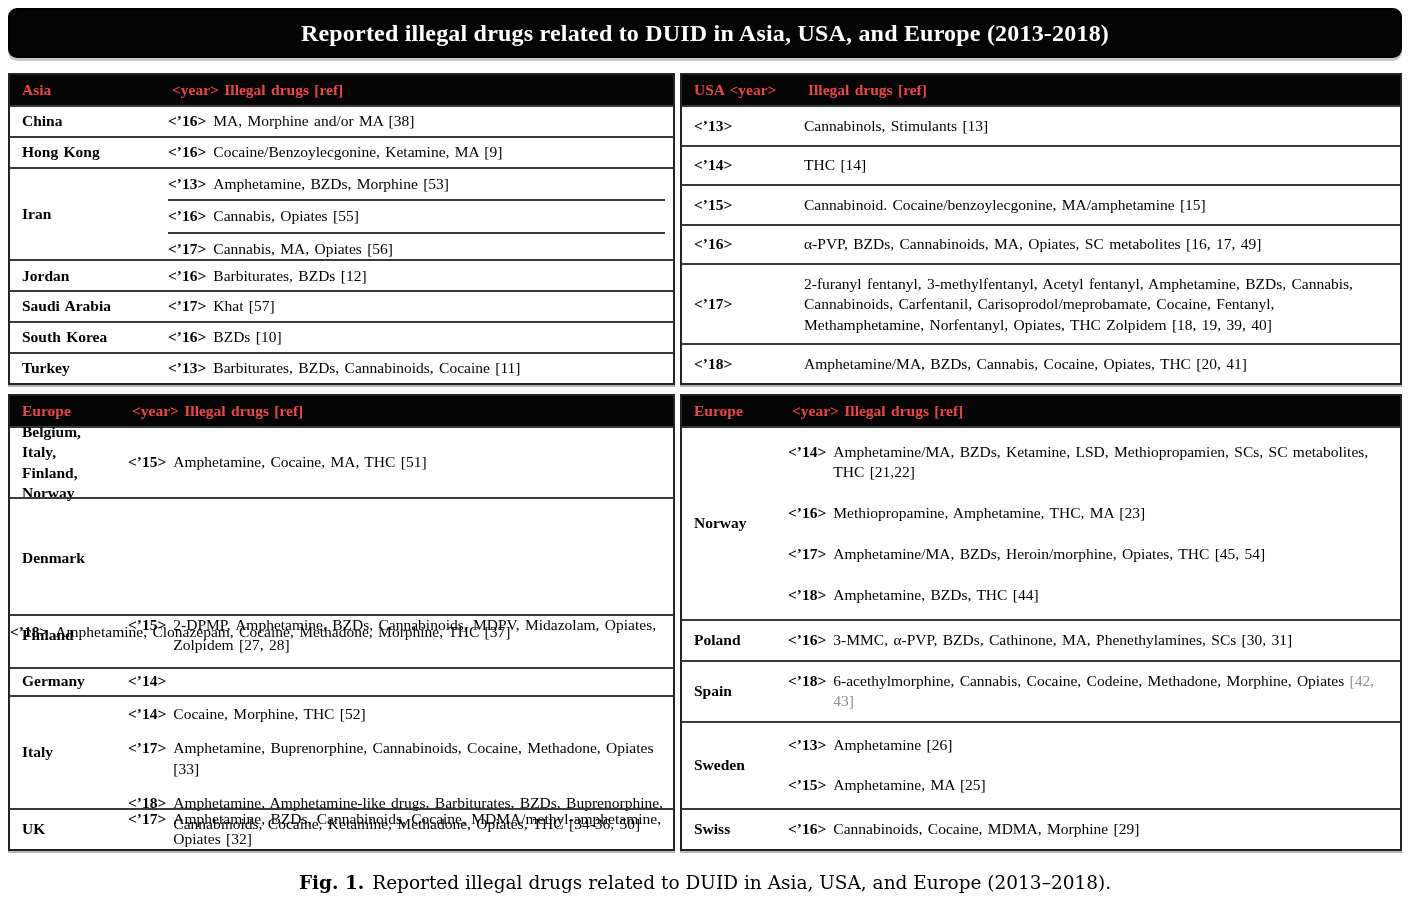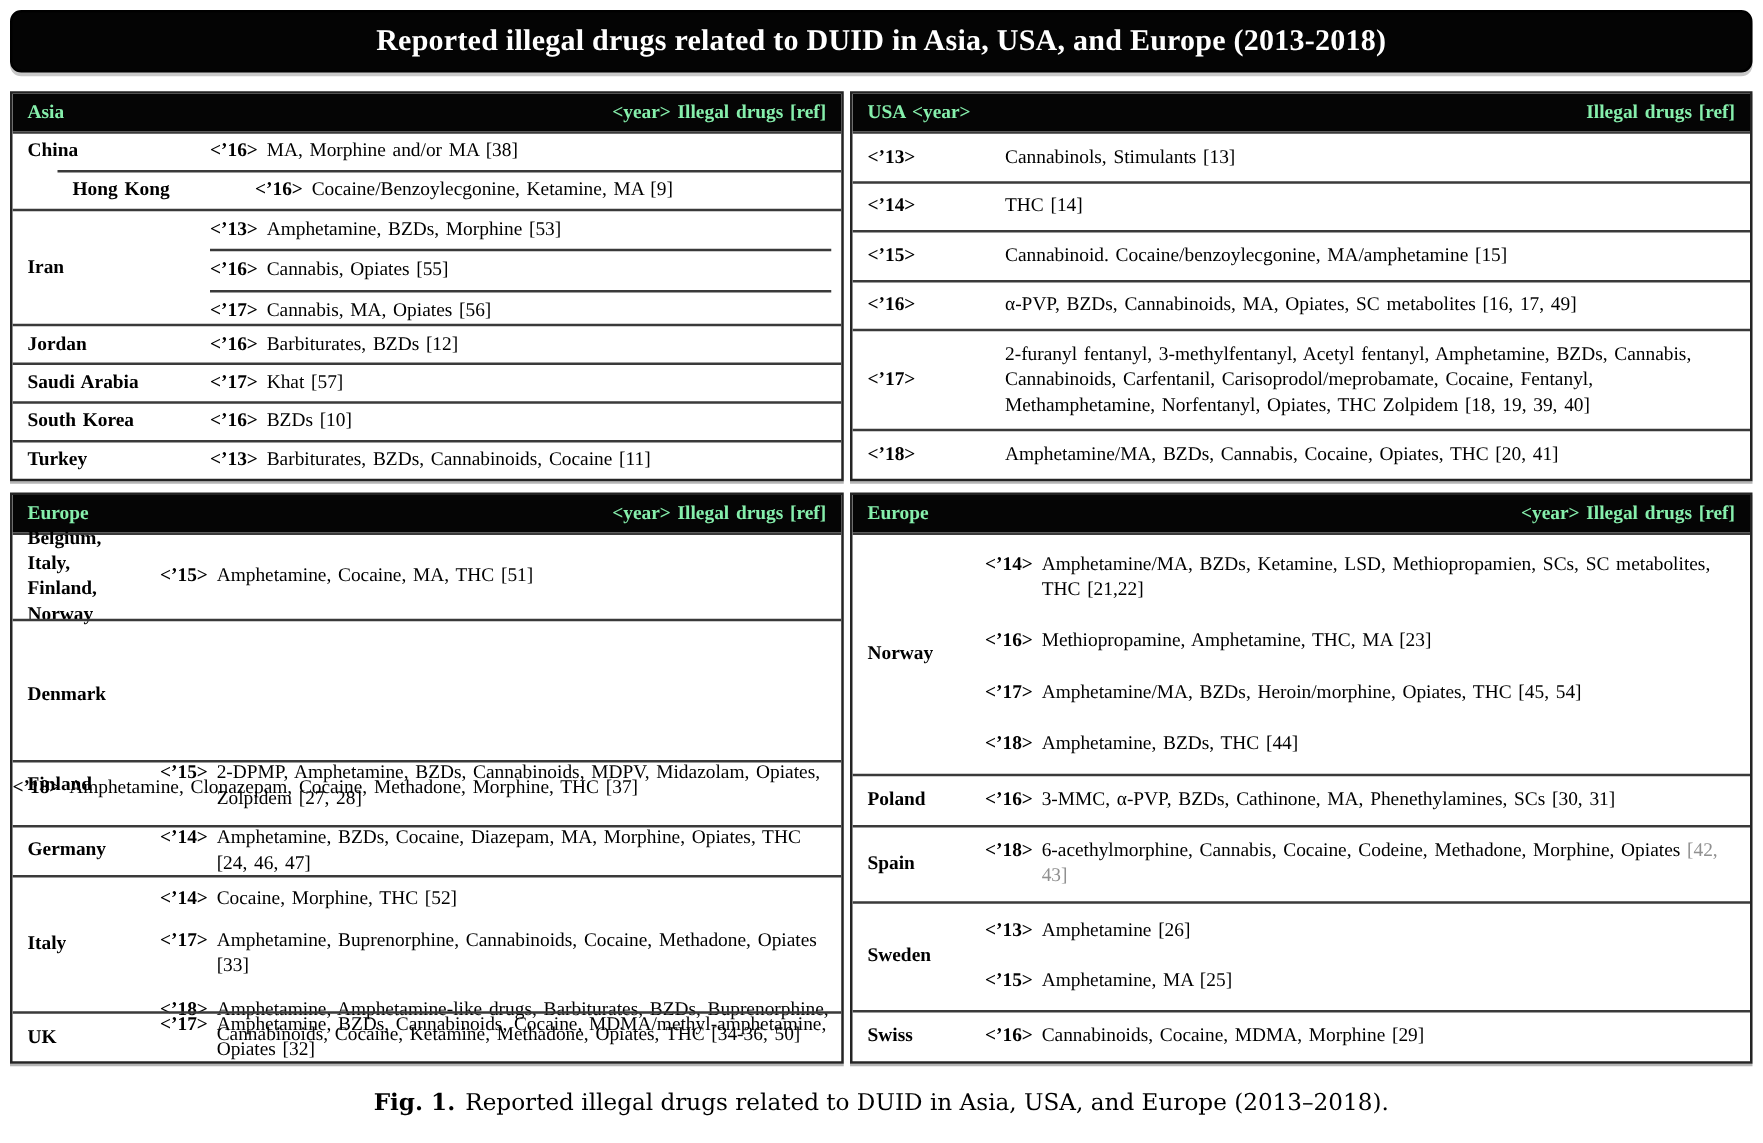--- a/index.html
+++ b/index.html
@@ -46,26 +46,26 @@
   .tbl.right { flex: 1 1 auto; }
 
   .tbl.asia      { --col: 158px; }
   .tbl.usa       { --col: 122px; }
   .tbl.eur-left  { --col: 118px; }
   .tbl.eur-right { --col: 106px; }
 
   .trow { display: flex; border-top: 2px solid #3a3a3a; flex: 1 1 auto; min-height: 28px; }
   .trow.thead {
     border-top: none;
-    background: #050505; color: #86efac;
+    background: #050505; color: #ef4444;
     flex: 0 0 30px; min-height: 30px;
     font-weight: bold;
   }
   .thead .cell.country { font-weight: bold; }
-  .thead .cell.entries { display: flex; align-items: flex-end; font-family: Liberation Serif, serif; }
+  .thead .cell.entries { display: flex; align-items: flex-start; font-family: Liberation Serif, serif; }
   .thead .head-cols { padding: 2px 4px; }
 
   .cell.country {
     flex: 0 0 var(--col);
     width: var(--col);
     font-weight: bold;
     padding: 4px 6px 4px 12px;
     display: flex; align-items: center;
     white-space: pre-line;
   }
@@ -117,21 +117,21 @@
       </div>
     <div class="trow" style="flex-grow: 1;">
           <div class="cell country">China</div>
           <div class="cell entries">
             <div class="entry">
               <span class="year">&lt;’16&gt;</span>
               <span class="drugs">MA, Morphine  and/or MA [38]</span>
             </div>
           </div>
         </div>
-        <div class="trow" style="flex-grow: 1; margin-left: 36px;">
+        <div class="trow" style="flex-grow: 1;">
           <div class="cell country">Hong Kong</div>
           <div class="cell entries">
             <div class="entry">
               <span class="year">&lt;’16&gt;</span>
               <span class="drugs">Cocaine/Benzoylecgonine,  Ketamine,  MA [9]</span>
             </div>
           </div>
         </div>
         <div class="trow divided" style="flex-grow: 3;">
           <div class="cell country">Iran</div>
@@ -281,21 +281,20 @@
               <span class="year">&lt;’15&gt;</span>
               <span class="drugs">2-DPMP, Amphetamine,  BZDs,  Cannabinoids,  MDPV, Midazolam,  Opiates, Zolpidem  [27, 28]</span>
             </div>
           </div>
         </div>
         <div class="trow" style="flex-grow: 1; margin-top: 12px;">
           <div class="cell country">Germany</div>
           <div class="cell entries">
             <div class="entry">
               <span class="year">&lt;’14&gt;</span>
-              <span class="drugs">Amphetamine,  BZDs, Cocaine,  Diazepam,  MA, Morphine,  Opiates,  THC [24, 46, 47]</span>
             </div>
           </div>
         </div>
         <div class="trow spaced" style="flex-grow: 3;">
           <div class="cell country">Italy</div>
           <div class="cell entries">
             <div class="entry">
               <span class="year">&lt;’14&gt;</span>
               <span class="drugs">Cocaine,  Morphine,  THC [52]</span>
             </div>

